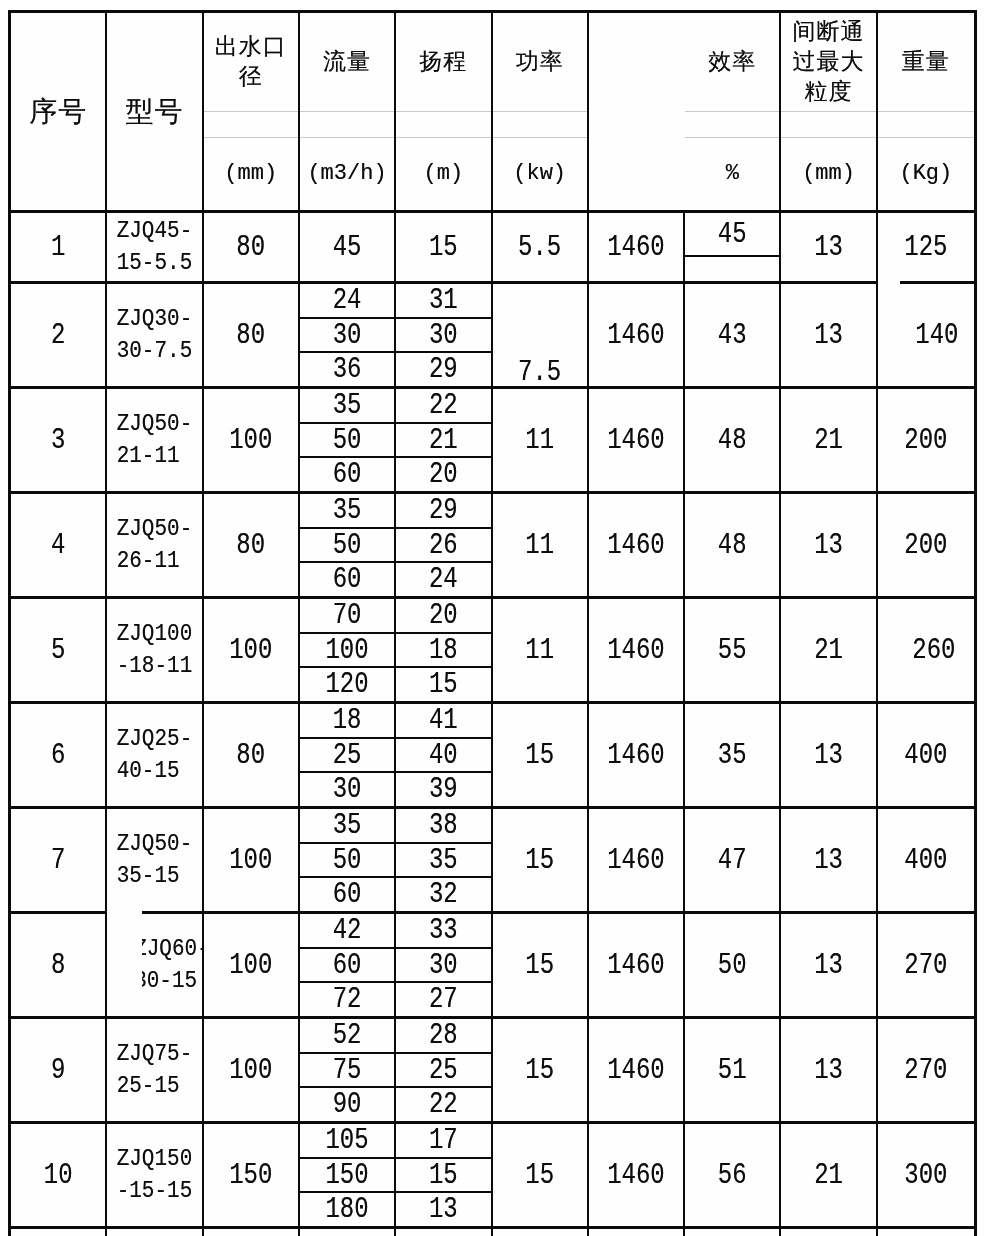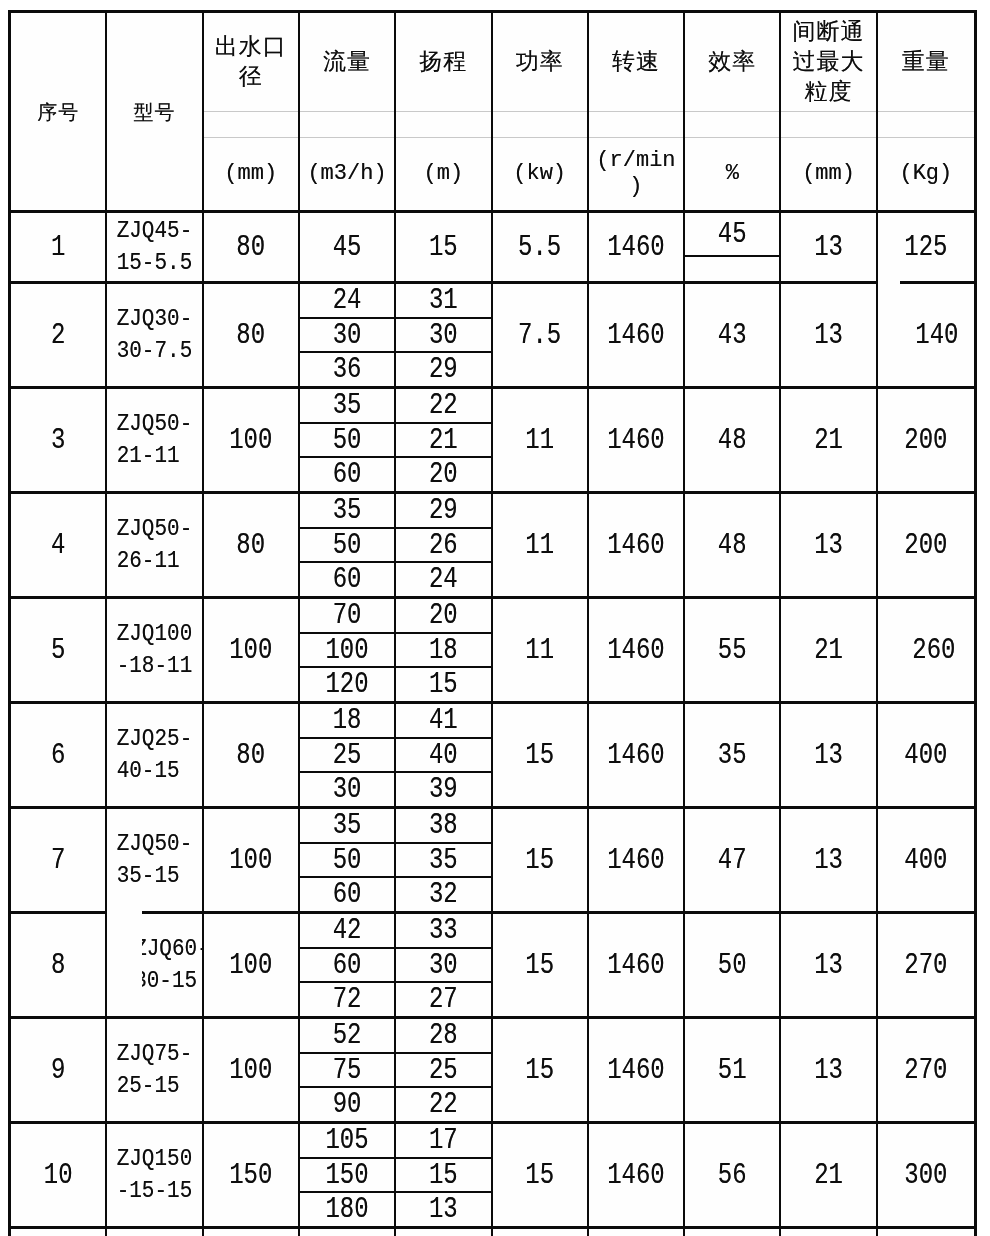--- a/index.html
+++ b/index.html
@@ -26,21 +26,21 @@
     box-sizing:border-box;
     border-right:2px solid #0b0b0b;
     border-top:3px solid #0b0b0b;
     display:flex;align-items:center;justify-content:center;
     overflow:hidden;
     text-shadow:0 0 0.5px rgba(0,0,0,0.55);
   }
   .cell.lastcol{border-right:none;}
   .cell.hrow{border-top:none;}
   
-  .hzh{font-size:20px;letter-spacing:1px;text-align:right;line-height:30px;}
+  .hzh{font-size:28px;letter-spacing:1px;text-align:right;line-height:30px;}
   .banded{flex-direction:column;align-items:stretch;justify-content:flex-start;padding:0;}
   .h-title{height:98px;display:flex;align-items:center;justify-content:center;text-align:center;padding:0 5px;font-size:23px;letter-spacing:1px;line-height:30px;}
   .h-mid{height:25px;border-top:1px solid #c9c9c9;border-bottom:1px solid #c9c9c9;}
   .h-unit{flex:1;display:flex;align-items:center;justify-content:center;font-family:"Liberation Mono","DejaVu Sans Mono",monospace;font-size:22px;white-space:pre-line;text-align:center;line-height:26px;}
   
   .num{font-family:"Liberation Mono","DejaVu Sans Mono",monospace;font-size:24px;display:inline-block;transform:scaleY(1.2);}
   .model{font-family:"Liberation Mono","DejaVu Sans Mono",monospace;font-size:21px;white-space:pre-line;line-height:29px;display:inline-block;transform:scaleY(1.12);text-align:left;}
   .stack{flex-direction:column;align-items:stretch;justify-content:flex-start;padding:0;}
   .sub{flex:1;display:flex;align-items:center;justify-content:center;border-bottom:2px solid #0b0b0b;}
   .sub.last{border-bottom:none;}
@@ -71,26 +71,20 @@
   <div class="cell hrow banded" style="grid-row:1;grid-column:5">
     <div class="h-title">扬程</div>
     <div class="h-mid"></div>
     <div class="h-unit">(m)</div>
   </div>
   <div class="cell hrow banded" style="grid-row:1;grid-column:6">
     <div class="h-title">功率</div>
     <div class="h-mid"></div>
     <div class="h-unit">(kw)</div>
   </div>
-  <div class="cell hrow banded" style="grid-row:1;grid-column:7">
-    <div class="h-title">转速</div>
-    <div class="h-mid"></div>
-    <div class="h-unit">(r/min
-)</div>
-  </div>
   <div class="cell hrow banded" style="grid-row:1;grid-column:8">
     <div class="h-title">效率</div>
     <div class="h-mid"></div>
     <div class="h-unit">%</div>
   </div>
   <div class="cell hrow banded" style="grid-row:1;grid-column:9">
     <div class="h-title">间断通过最大粒度</div>
     <div class="h-mid"></div>
     <div class="h-unit">(mm)</div>
   </div>
@@ -163,21 +157,21 @@
       <div class="sub">
         <span class="num">31</span>
       </div>
       <div class="sub">
         <span class="num">30</span>
       </div>
       <div class="sub last">
         <span class="num">29</span>
       </div>
     </div>
-    <div class="cell " style="grid-area: 3 / 6;">
+    <div class="cell " style="grid-area: 3 / 6; align-items: flex-end;">
       <span class="num">7.5</span>
     </div>
     <div class="cell " style="grid-area: 3 / 7;">
       <span class="num">1460</span>
     </div>
     <div class="cell " style="grid-area: 3 / 8;">
       <span class="num">43</span>
     </div>
     <div class="cell " style="grid-area: 3 / 9;">
       <span class="num">13</span>

